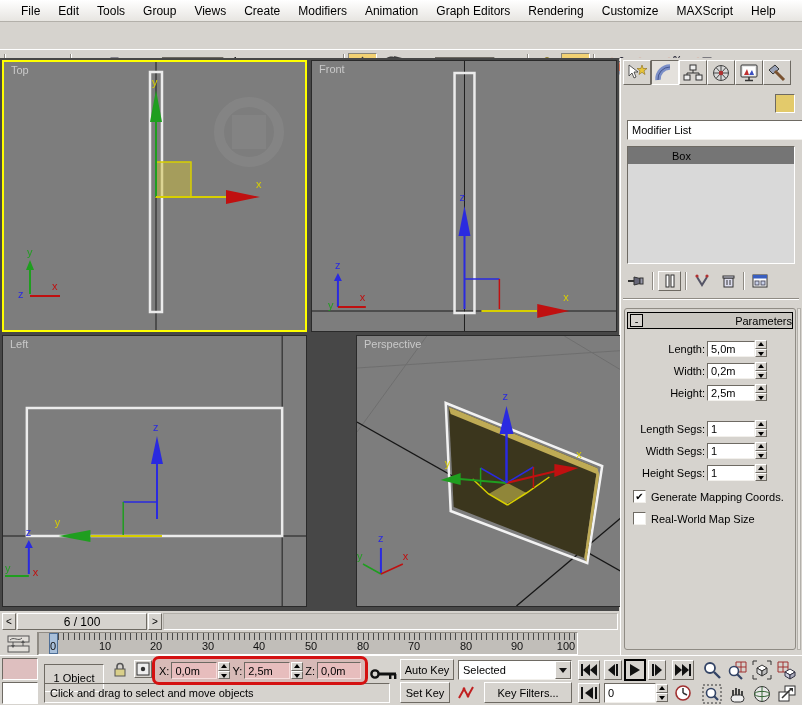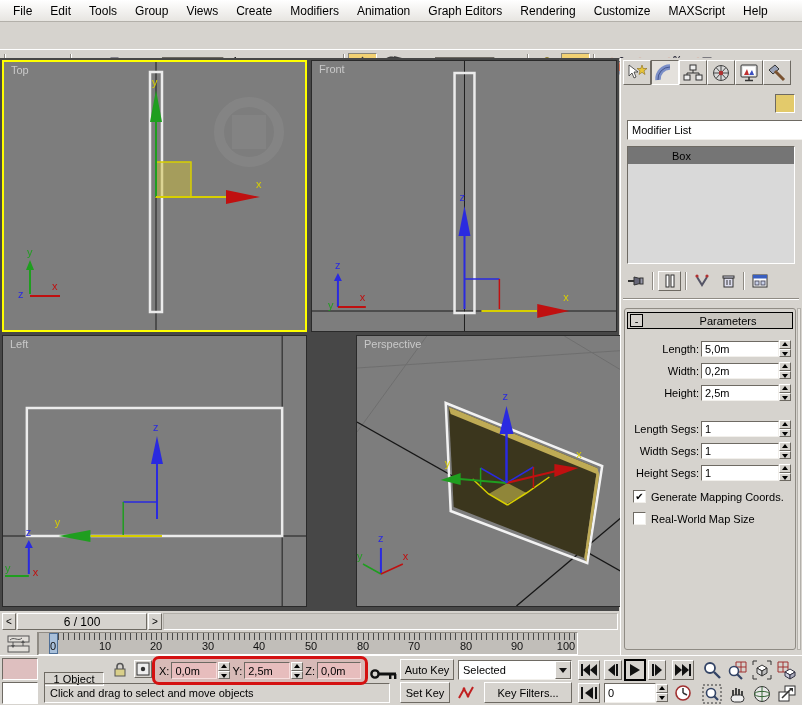--- a/index.html
+++ b/index.html
@@ -5,21 +5,21 @@
   *{box-sizing:border-box;margin:0;padding:0;}
   html,body{width:802px;height:705px;}
   body{font-family:"Liberation Sans",sans-serif;font-size:11px;background:#d6d3ce;position:relative;overflow:hidden;color:#000;}
   .abs{position:absolute;}
   
   .raised{border:1px solid;border-color:#ffffff #6e6a63 #6e6a63 #ffffff;background:#d6d3ce;}
   .sunken{border:1px solid;border-color:#6e6a63 #ffffff #ffffff #6e6a63;}
   .flatbtn{border:1px solid transparent;background:transparent;display:flex;align-items:center;justify-content:center;}
   .ybtn{background:#f2d173;border:1px solid;border-color:#8a8679 #ffffff #ffffff #8a8679;}
   
-  .menubar{left:0;top:0;width:802px;height:22px;background:linear-gradient(#ffffff,#e7e5e1);border-bottom:1px solid #b3b0aa;display:flex;align-items:center;padding-left:4px;}
+  .menubar{left:0;top:0;width:802px;height:22px;background:linear-gradient(#ffffff,#e7e5e1);border-bottom:1px solid #b3b0aa;display:flex;align-items:center;padding-left:12px;}
   .menubar span{padding:3px 9px;font-size:12px;cursor:default;}
   
   .toolbar{left:0;top:23px;width:802px;height:35px;display:flex;align-items:center;padding-left:1px;border-top:1px solid #fff;margin-top:26px;}
   .tbtn{width:29px;height:29px;flex:none;display:flex;align-items:center;justify-content:center;}
   .tsep{width:2px;height:27px;border-left:1px solid #8f8b84;border-right:1px solid #ffffff;margin:0 3px;flex:none;}
   .combo{height:21px;background:#fff;border:1px solid;border-color:#6e6a63 #f2f0ec #f2f0ec #6e6a63;display:flex;align-items:center;flex:none;}
   .combo .ctxt{padding:0 4px;flex:1;background:#fff;}
   .combo .cdrop{width:16px;align-self:stretch;background:#d6d3ce;border:1px solid;border-color:#ffffff #6e6a63 #6e6a63 #ffffff;display:flex;align-items:center;justify-content:center;}
   .arrowdn{width:0;height:0;border:4px solid transparent;border-top:5px solid #111;margin-top:4px;}
   
@@ -69,24 +69,24 @@
   .modcombo{position:absolute;left:6px;top:62px;width:192px;height:20px;}
   .stacklist{position:absolute;left:6px;top:88px;width:168px;height:118px;background:#d9d9d9;border:1px solid;border-color:#6e6a63 #fff #fff #6e6a63;}
   .stackrow{height:17px;background:#757575;color:#000;display:flex;align-items:center;padding-left:44px;}
   .stacktools{position:absolute;left:4px;top:212px;width:174px;height:22px;display:flex;align-items:center;gap:2px;}
   .stbtn{width:23px;height:20px;display:flex;align-items:center;justify-content:center;}
   .stsep{width:2px;height:18px;border-left:1px solid #8f8b84;border-right:1px solid #fff;margin:0 2px;}
   .paneldiv{position:absolute;left:2px;top:240px;width:176px;height:2px;border-top:1px solid #8f8b84;border-bottom:1px solid #fff;}
   .rollout{position:absolute;left:3px;top:250px;width:172px;height:342px;border:1px solid #8f8b84;border-radius:3px;padding-top:2px;}
   .rtitle{margin:1px 2px 0 2px;height:17px;background:#c9c6c0;border:1px solid #000;display:flex;align-items:center;position:relative;}
   .rminus{width:13px;height:13px;border:1px solid #000;background:#d6d3ce;display:flex;align-items:center;justify-content:center;margin-left:2px;font-size:11px;line-height:10px;}
-  .rtext{position:absolute;left:0;right:0;text-align:center;margin-left:36px;}
+  .rtext{position:absolute;left:0;right:0;text-align:right;margin-left:36px;}
   .prow{display:flex;align-items:center;margin:5px 4px 0 0;height:17px;}
   .plabel{width:82px;text-align:right;padding-right:2px;}
-  .pfield{width:78px;height:16px;}
+  .pfield{width:48px;height:16px;}
   .pgap{height:14px;}
   .cbrow{display:flex;align-items:center;margin:9px 0 0 8px;gap:5px;}
   .cbbox{width:13px;height:13px;background:#fff;border:1px solid;border-color:#6e6a63 #f2f0ec #f2f0ec #6e6a63;display:flex;align-items:center;justify-content:center;font-size:10px;line-height:10px;}
   .scrollstrip{position:absolute;right:1px;top:250px;width:4px;height:342px;background:#e6e3de;border:1px solid #b3b0aa;}
   input{outline:none;}
 </style>
 </head>
 <body>
 
 <div class="abs menubar">
@@ -433,21 +433,21 @@
     <span class="tick" style="left:478px">90</span>
     <span class="tick" style="left:527px">100</span>
   </div>
   <div class="tb-end"></div>
 </div>
 
 <div class="abs statusbar">
   <div class="swatch" style="top:2px;background:#debfbf"></div>
   <div class="swatch" style="top:26px;background:#ffffff"></div>
 
-  <div class="sbtn display sunken" style="left:44px;top:16px;width:60px;height:14px">1 Object</div>
+  <div class="sbtn display sunken" style="left:44px;top:8px;width:60px;height:28px">1 Object</div>
 
   <div class="sbtn flatbtn" style="left:110px;top:3px;width:20px;height:20px">
     <svg width="18" height="18">
         <rect x="4" y="9" width="10" height="7" fill="#d9cf8a" stroke="#555"></rect>
         <path d="M6,9 V6.5 A3,3 0 0 1 12,6.5 V9" fill="none" stroke="#555" stroke-width="1.6"></path>
       </svg>
   </div>
   <div class="sbtn raised" style="left:134px;top:4px;width:18px;height:18px">
     <svg width="14" height="14">
         <rect x="1" y="1" width="12" height="12" fill="#eee" stroke="#333"></rect>

